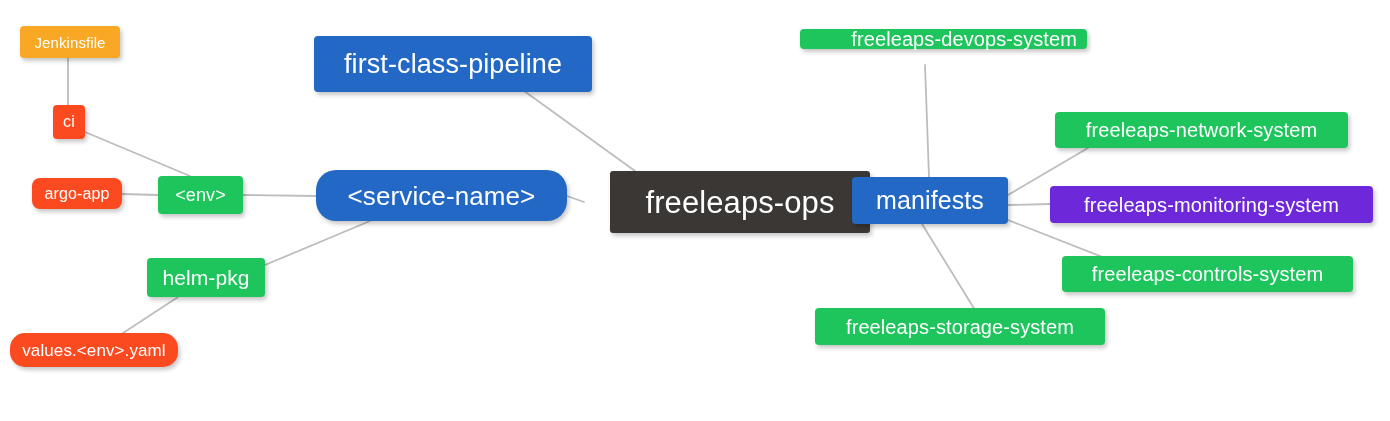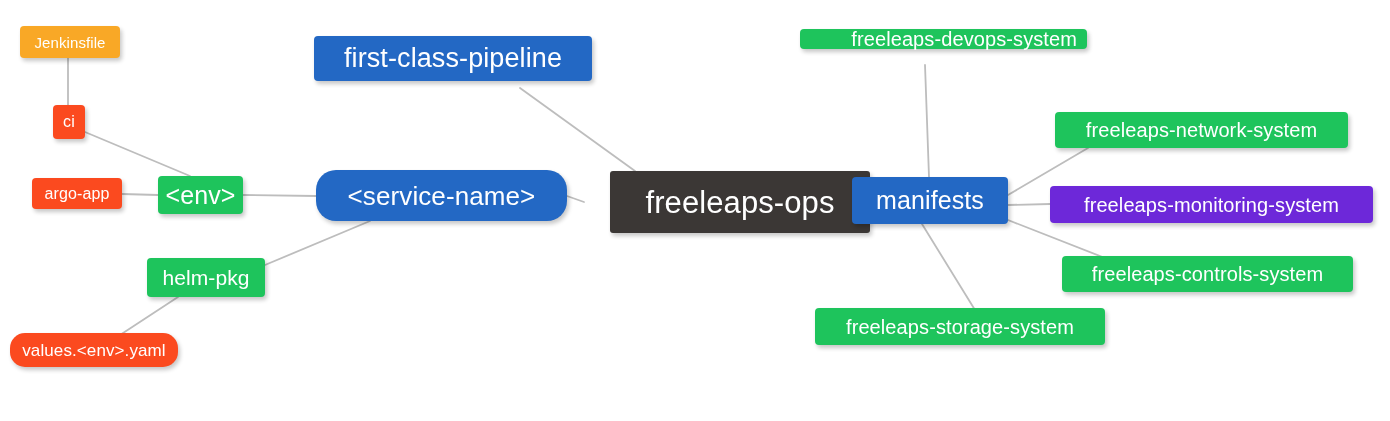--- a/index.html
+++ b/index.html
@@ -68,39 +68,39 @@
       <line x1="1008" y1="220" x2="1105" y2="258" stroke="#bdbdbd" stroke-width="1.8" stroke-linecap="round"></line>
       <line x1="922" y1="224" x2="975" y2="310" stroke="#bdbdbd" stroke-width="1.8" stroke-linecap="round"></line>
     </svg>
   <div id="node-layer">
       <div class="node root" style="left: 584px; top: 171px; width: 260px; height: 62px; background: rgb(59, 55, 53); font-size: 31px;">
         <span>freeleaps-ops</span>
       </div>
       <div class="node" style="left: 316px; top: 170px; width: 251px; height: 51px; background: rgb(35, 104, 196); font-size: 26px; border-radius: 20px;">
         <span>&lt;service-name&gt;</span>
       </div>
-      <div class="node" style="left: 314px; top: 36px; width: 278px; height: 45px; background: rgb(35, 104, 196); font-size: 27px;">
+      <div class="node" style="left: 314px; top: 36px; width: 278px; height: 56px; background: rgb(35, 104, 196); font-size: 27px;">
         <span>first-class-pipeline</span>
       </div>
       <div class="node" style="left: 852px; top: 177px; width: 156px; height: 47px; background: rgb(35, 104, 196); font-size: 25px;">
         <span>manifests</span>
       </div>
-      <div class="node" style="left: 158px; top: 176px; width: 85px; height: 38px; background: rgb(30, 196, 92); font-size: 25px;">
+      <div class="node" style="left: 158px; top: 176px; width: 85px; height: 38px; background: rgb(30, 196, 92); font-size: 18px;">
         <span>&lt;env&gt;</span>
       </div>
       <div class="node" style="left: 147px; top: 258px; width: 118px; height: 39px; background: rgb(30, 196, 92); font-size: 21px;">
         <span>helm-pkg</span>
       </div>
       <div class="node" style="left: 53px; top: 105px; width: 32px; height: 34px; background: rgb(251, 74, 31); font-size: 16px;">
         <span>ci</span>
       </div>
       <div class="node" style="left: 20px; top: 26px; width: 100px; height: 32px; background: rgb(249, 168, 38); font-size: 15px;">
         <span>Jenkinsfile</span>
       </div>
-      <div class="node" style="left: 32px; top: 178px; width: 90px; height: 31px; background: rgb(251, 74, 31); font-size: 16px;">
+      <div class="node" style="left: 32px; top: 178px; width: 90px; height: 31px; background: rgb(251, 74, 31); font-size: 16px; border-radius: 8px;">
         <span>argo-app</span>
       </div>
       <div class="node" style="left: 10px; top: 333px; width: 168px; height: 34px; background: rgb(251, 74, 31); font-size: 17px; border-radius: 15px;">
         <span>values.&lt;env&gt;.yaml</span>
       </div>
       <div class="node" style="left: 800px; top: 29px; width: 287px; height: 20px; background: rgb(30, 196, 92); font-size: 20px; justify-content: flex-end;">
         <span>freeleaps-devops-system</span>
       </div>
       <div class="node" style="left: 1055px; top: 112px; width: 293px; height: 36px; background: rgb(30, 196, 92); font-size: 20px;">
         <span>freeleaps-network-system</span>

